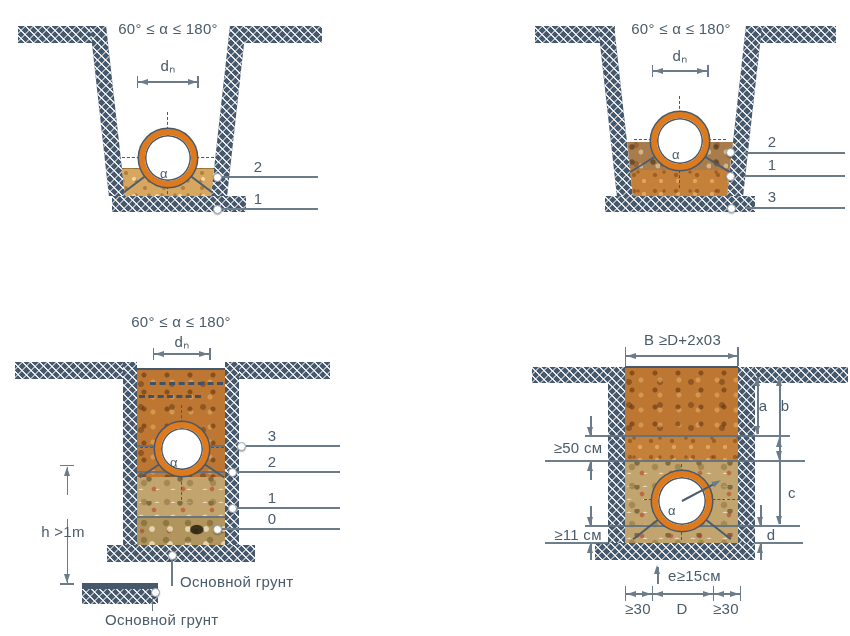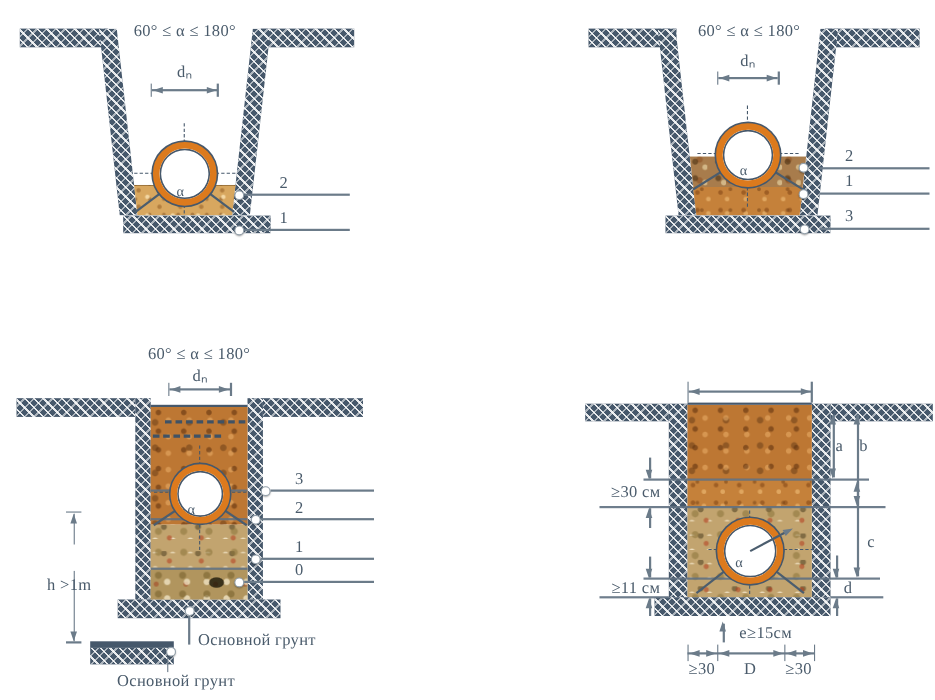--- a/index.html
+++ b/index.html
@@ -1,17 +1,17 @@
 <!DOCTYPE html>
 <html><head>
 <meta charset="utf-8">
 <style>
   html,body{margin:0;padding:0;background:#fff}
   .canvas{position:relative;width:850px;height:636px;background:#fff;overflow:hidden;
-          font-family:Liberation Serif, serif}
+          font-family:Liberation Sans, sans-serif}
   .a{position:absolute;box-sizing:border-box}
   .hatch{background-color:#46586b;
     background-image:
       repeating-linear-gradient(45deg,transparent 0 4.5px,rgba(255,255,255,.88) 4.5px 6px),
       repeating-linear-gradient(135deg,transparent 0 4.5px,rgba(255,255,255,.55) 4.5px 6px)}
   .bar{background:#46586b}
   .t{color:#4a5b6b;font-size:15px;line-height:1.1;white-space:nowrap;text-align:center;letter-spacing:.3px}
   .ts{font-size:13px}
   .diml{background:#6b7b89}
   .bndl{background:#5f7081;opacity:.9}
@@ -183,20 +183,21 @@
   <div class="a dot" style="left:167.5px;top:550.5px"></div>
   <div class="a diml" style="left:171px;top:560px;width:1.5px;height:26px"></div>
   <div class="a t" style="left:180px;top:574px;width:110px;text-align:left">Основной грунт</div>
 
   <div class="a bar" style="left:82px;top:583px;width:76px;height:6px"></div>
   <div class="a hatch" style="left:82px;top:589px;width:76px;height:15px"></div>
   <div class="a dot" style="left:150.5px;top:587.5px"></div>
   <div class="a diml" style="left:151.5px;top:597px;width:1.5px;height:14px"></div>
   <div class="a t" style="left:105px;top:612px;width:110px">Основной грунт</div>
 
+  <div class="a t" style="left:610px;top:332px;width:145px">B ≥D+2x03</div>
   <div class="a diml" style="left:626px;top:355px;width:112px;height:1.5px"></div>
   <div class="a diml" style="left:624.5px;top:347px;width:1.5px;height:19px"></div>
   <div class="a diml" style="left:737px;top:347px;width:1.5px;height:19px"></div>
   <span class="a arr arr-l" style="left:627px;top:352.5px"></span>
   <span class="a arr arr-r" style="left:728px;top:352.5px"></span>
 
   <div class="a hatch" style="left:532px;top:367px;width:76px;height:16px"></div>
   <div class="a hatch" style="left:755px;top:367px;width:93px;height:16px"></div>
   <div class="a hatch" style="left:608px;top:367px;width:17px;height:176px"></div>
   <div class="a hatch" style="left:738px;top:367px;width:17px;height:176px"></div>
@@ -237,21 +238,21 @@
   <div class="a diml" style="left:760px;top:505px;width:1.5px;height:20px"></div>
   <span class="a arr arr-d" style="left:757px;top:517px"></span>
   <div class="a diml" style="left:760px;top:544px;width:1.5px;height:16px"></div>
   <span class="a arr arr-u" style="left:757px;top:544px"></span>
   <div class="a t" style="left:764px;top:527px;width:14px">d</div>
 
   <div class="a diml" style="left:590px;top:416px;width:1.5px;height:19px"></div>
   <span class="a arr arr-d" style="left:587px;top:427px"></span>
   <div class="a diml" style="left:590px;top:462px;width:1.5px;height:18px"></div>
   <span class="a arr arr-u" style="left:587px;top:462px"></span>
-  <div class="a t" style="left:552px;top:440px;width:52px">≥30 см</div>
+  <div class="a t" style="left:552px;top:440px;width:52px">≥50 см</div>
   <div class="a diml" style="left:590px;top:506px;width:1.5px;height:19px"></div>
   <span class="a arr arr-d" style="left:587px;top:517px"></span>
   <div class="a diml" style="left:590px;top:544px;width:1.5px;height:16px"></div>
   <span class="a arr arr-u" style="left:587px;top:544px"></span>
   <div class="a t" style="left:552px;top:527px;width:52px">≥11 см</div>
 
   <div class="a diml" style="left:657px;top:567px;width:1.5px;height:17px"></div>
   <span class="a arr arr-u" style="left:654px;top:565px"></span>
   <div class="a t" style="left:668px;top:568px;width:52px;text-align:right">e≥15см</div>
 

